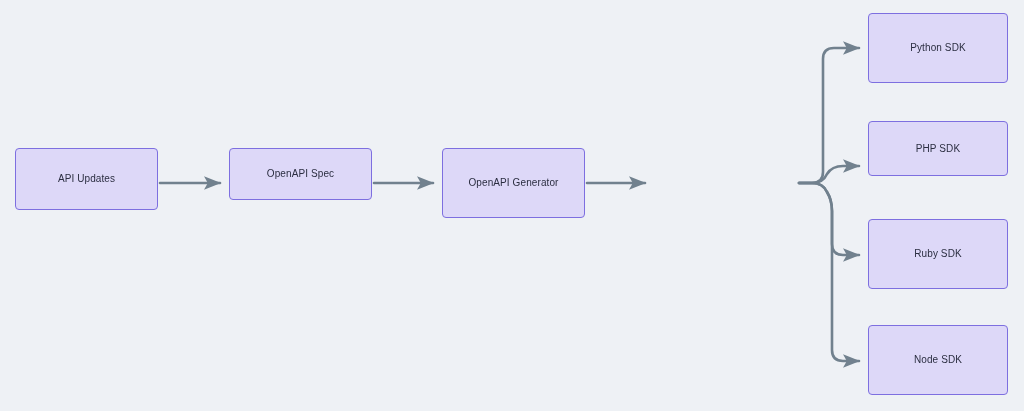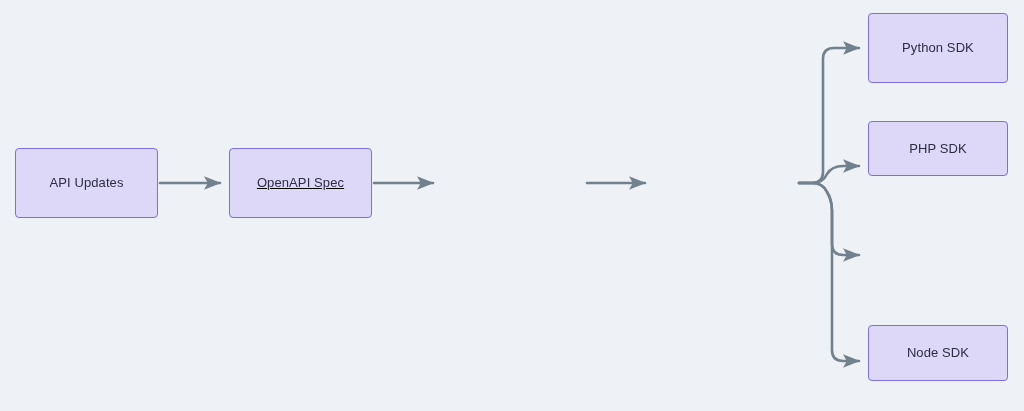--- a/index.html
+++ b/index.html
@@ -36,21 +36,21 @@
     background: #ddd8f8;
     border: 1.6px solid #7d6fe0;
     border-radius: 4px;
     display: flex;
     align-items: center;
     justify-content: center;
     text-align: center;
   }
   .node-label {
     font-family: "Liberation Sans", sans-serif;
-    font-size: 13px;
+    font-size: 10px;
     color: #2b2e41;
     letter-spacing: 0.1px;
     line-height: 1.2;
     white-space: nowrap;
   }
 </style>
 </head>
 <body>
 
 <div id="diagram-canvas">
@@ -73,36 +73,42 @@
       <path d="M 799 183 L 812 183 Q 823 183 823 172 L 823 59 Q 823 48 834 48 L 859 48" marker-end="url(#arrowhead)"></path>
 
       <path d="M 799 183 L 812 183 Q 823 183 827 174 Q 832 166 843 166 L 859 166" marker-end="url(#arrowhead)"></path>
 
       <path d="M 799 183 L 812 183 Q 823 183 827 192 Q 832 200 832 211 L 832 244 Q 832 255 843 255 L 859 255" marker-end="url(#arrowhead)"></path>
 
       <path d="M 799 183 L 812 183 Q 823 183 827 192 Q 832 200 832 211 L 832 350 Q 832 361 843 361 L 859 361" marker-end="url(#arrowhead)"></path>
     </g>
   </svg>
 
-  <div class="node" style="left:15px; top:148px; width:143px; height:70px;">
+  <div class="node" style="left:15px; top:148px; width:143px; height:62px;">
     <span class="node-label">API Updates</span>
   </div>
 
-  <div class="node" style="left:229px; top:148px; width:143px; height:70px;text-decoration:underline;">
+  <div class="node" style="left:229px; top:148px; width:143px; height:52px;">
     <span class="node-label">OpenAPI Spec</span>
   </div>
 
+  <div class="node" style="left:442px; top:148px; width:143px; height:70px;">
+    <span class="node-label">OpenAPI Generator</span>
+  </div>
 
 
   <div class="node" style="left:868px; top:13px; width:140px; height:70px;">
     <span class="node-label">Python SDK</span>
   </div>
 
   <div class="node" style="left:868px; top:121px; width:140px; height:55px;">
     <span class="node-label">PHP SDK</span>
   </div>
 
+  <div class="node" style="left:868px; top:219px; width:140px; height:70px;">
+    <span class="node-label">Ruby SDK</span>
+  </div>
 
-  <div class="node" style="left:868px; top:325px; width:140px; height:56px;">
+  <div class="node" style="left:868px; top:325px; width:140px; height:70px;">
     <span class="node-label">Node SDK</span>
   </div>
 
 </div>
 
 </body></html>

